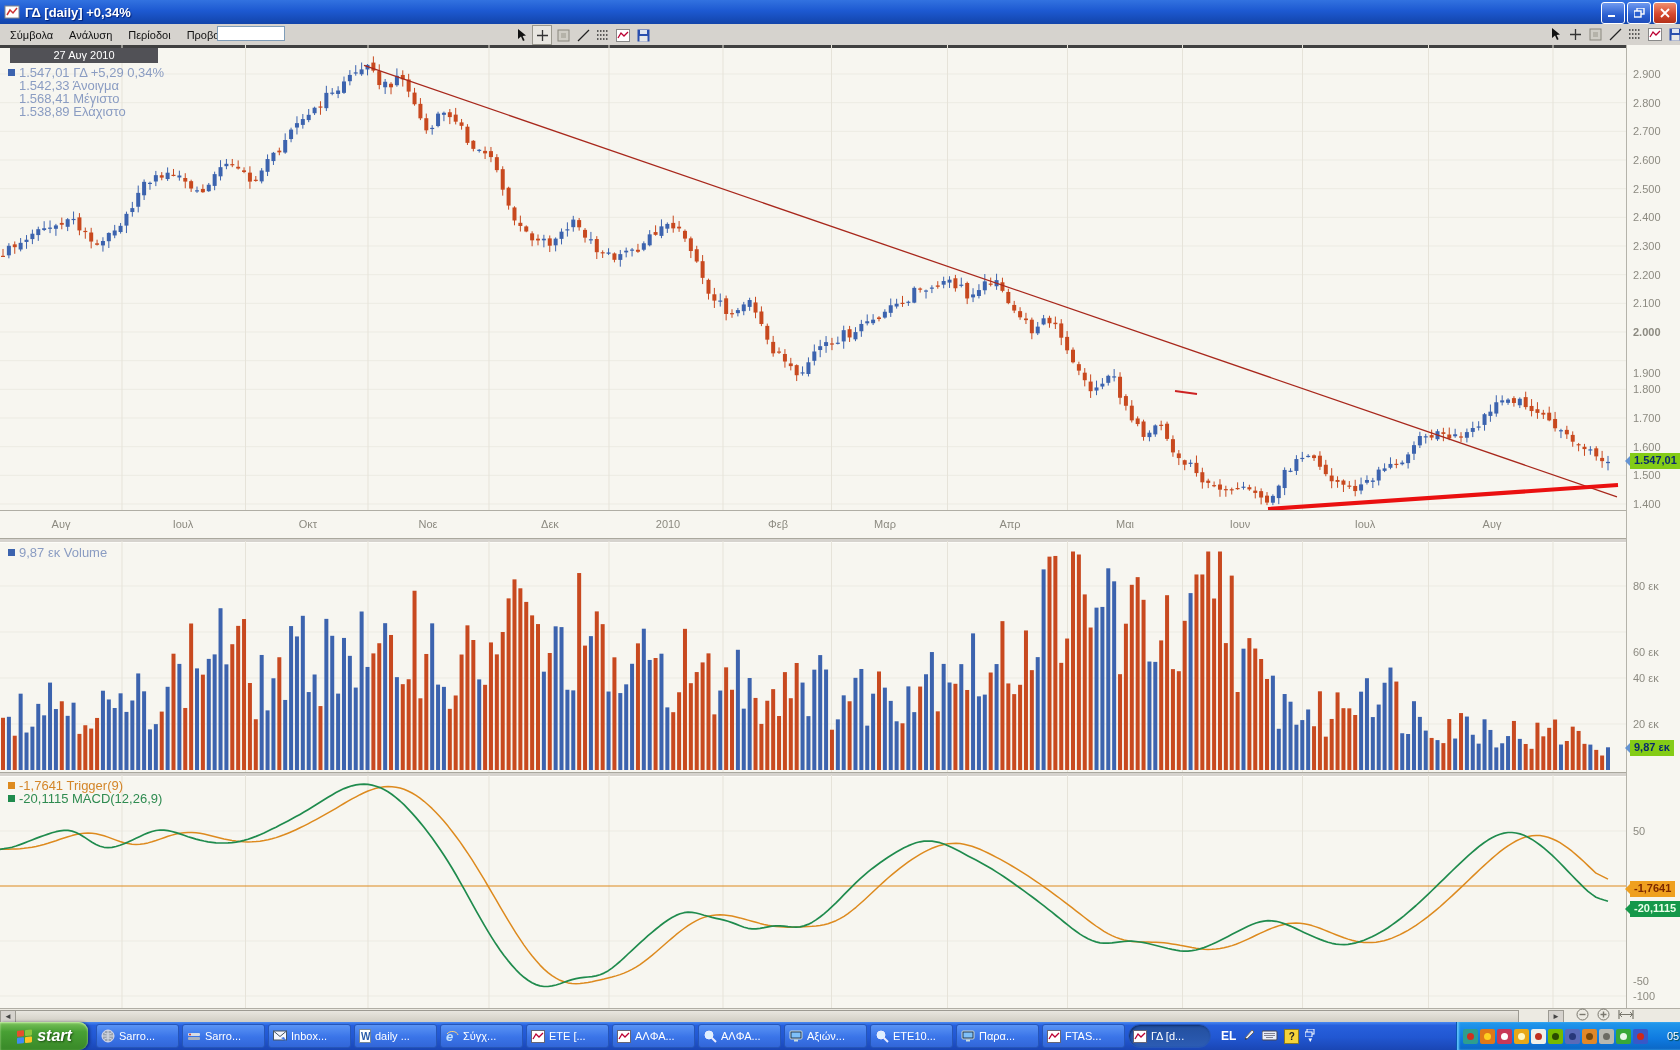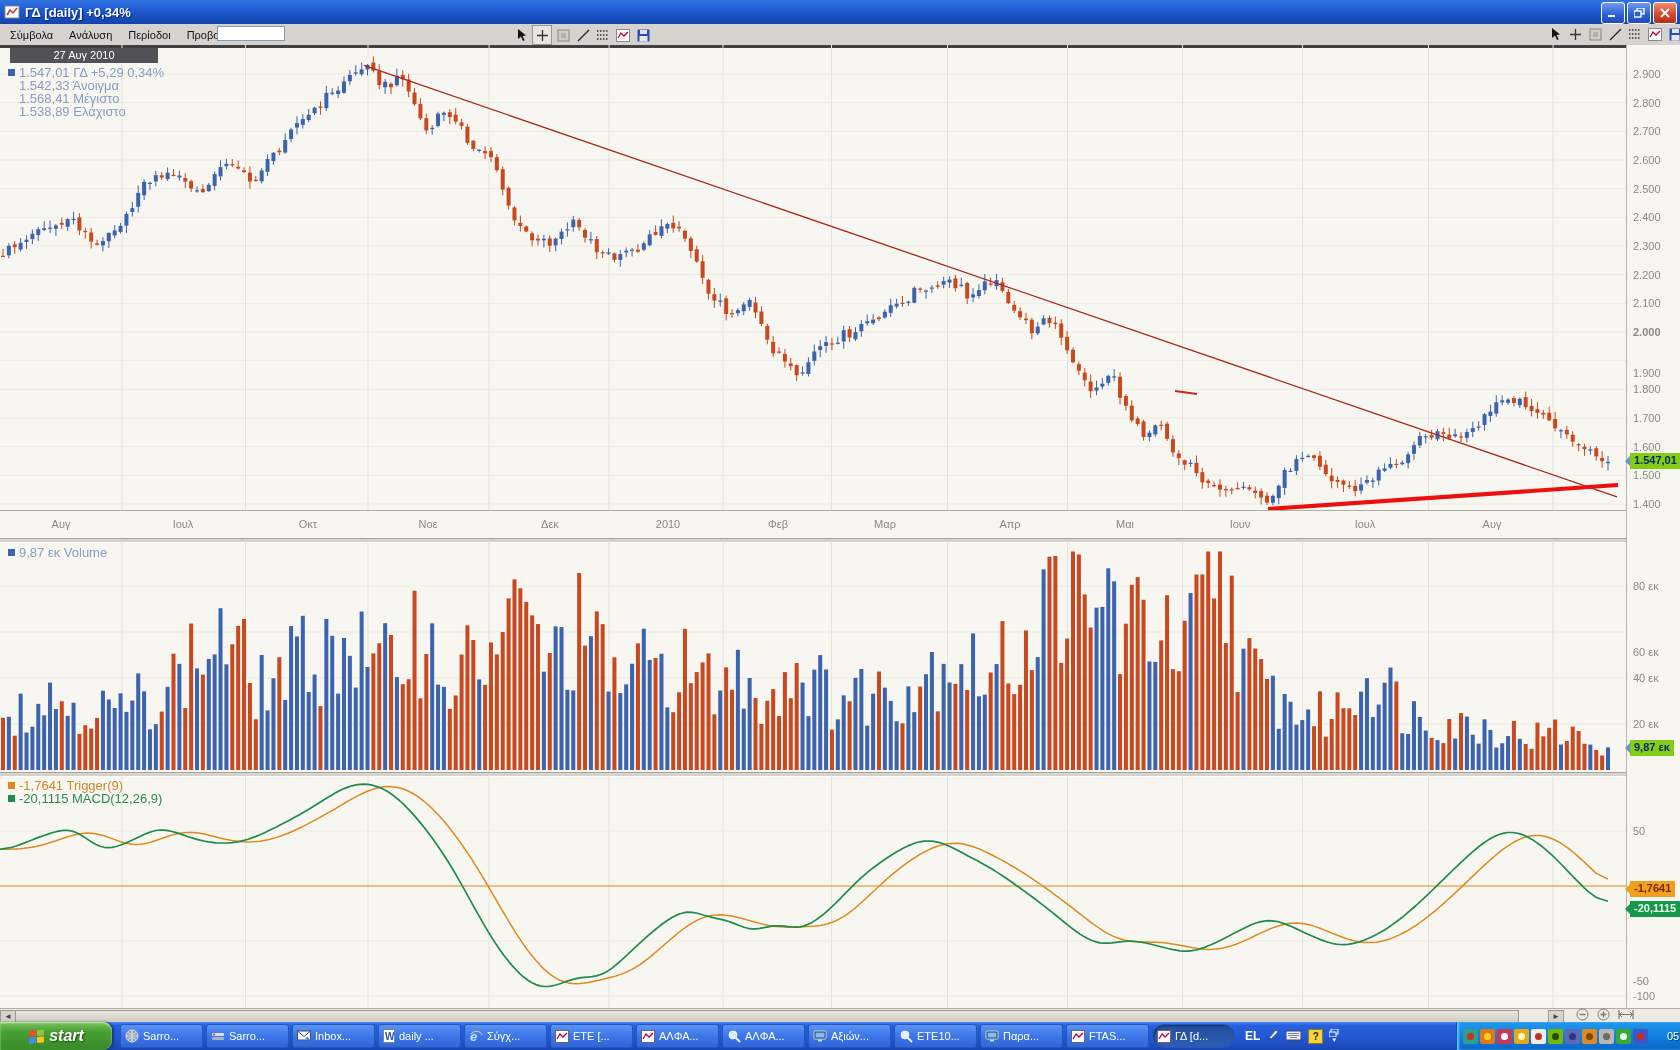--- a/index.html
+++ b/index.html
@@ -61,21 +61,21 @@
     border-top:1px solid #b0aea5;}
   .sbarrow{position:absolute;top:1px;width:14px;height:12px;background:#d6d3ce;
     border:1px solid #9c9a92;font-size:8px;color:#444;text-align:center;line-height:11px;}
   #sbThumb{position:absolute;left:15px;top:1px;width:1502px;height:12px;
     background:linear-gradient(180deg,#e8e6df,#cfccc2);border:1px solid #9c9a92;}
   #zoomCtrls{position:absolute;left:1576px;top:0;display:flex;gap:8px;align-items:center;height:14px;}
   
   #taskbar{left:0;top:1022px;width:1680px;height:28px;
     background:linear-gradient(180deg,#4a8af2 0%,#2760dd 12%,#2157d2 55%,#1a46b4 100%);
     display:flex;align-items:center;}
-  #startBtn{width:112px;height:28px;border-radius:0 9px 9px 0;
+  #startBtn{width:88px;height:28px;border-radius:0 9px 9px 0;
     background:linear-gradient(180deg,#7bc25c 0%,#48a034 35%,#3b8c2a 90%);
     box-shadow:inset 0 1px 2px #c8f0a8, 2px 0 3px rgba(0,0,30,.4);
     display:flex;align-items:center;justify-content:center;gap:4px;}
   #startBtn span{color:#fff;font-size:16px;font-weight:bold;font-style:italic;
     text-shadow:1px 1px 2px #1c4c10;}
   #taskButtons{display:flex;gap:3px;margin-left:8px;}
   .taskbtn{width:73px;height:22px;border-radius:3px;
     background:linear-gradient(180deg,#5a94f5,#3a74e8 55%,#3266d8);
     border:1px solid #2656b8;display:flex;align-items:center;gap:4px;
     padding:0 4px;color:#fff;font-size:11px;white-space:nowrap;overflow:hidden;}

